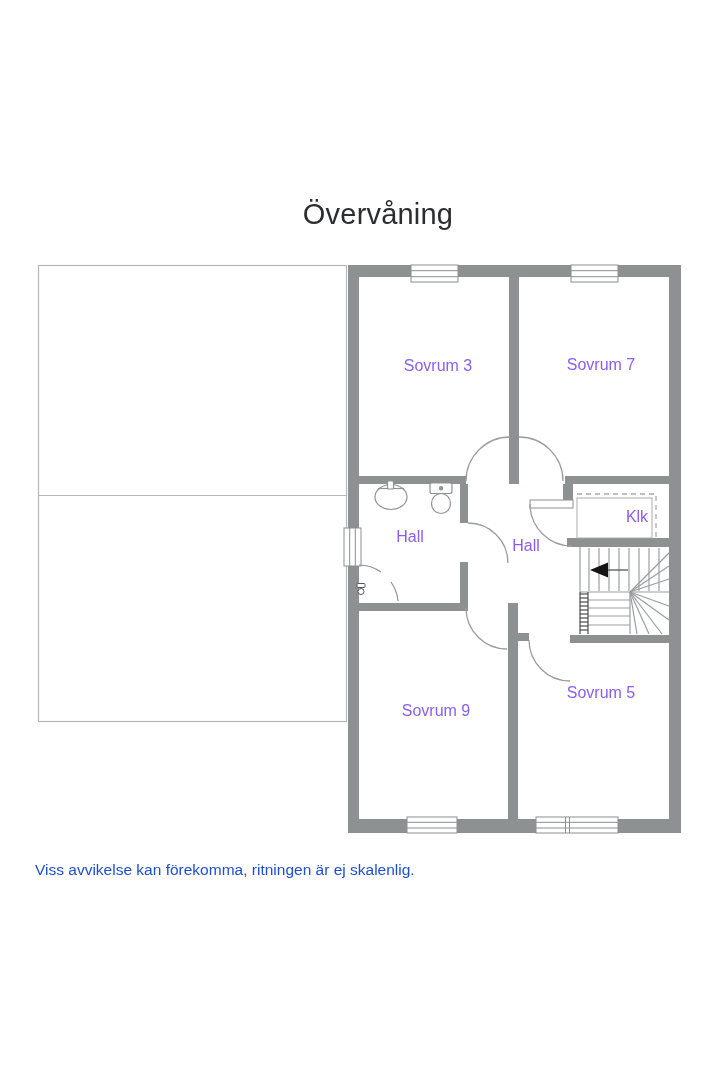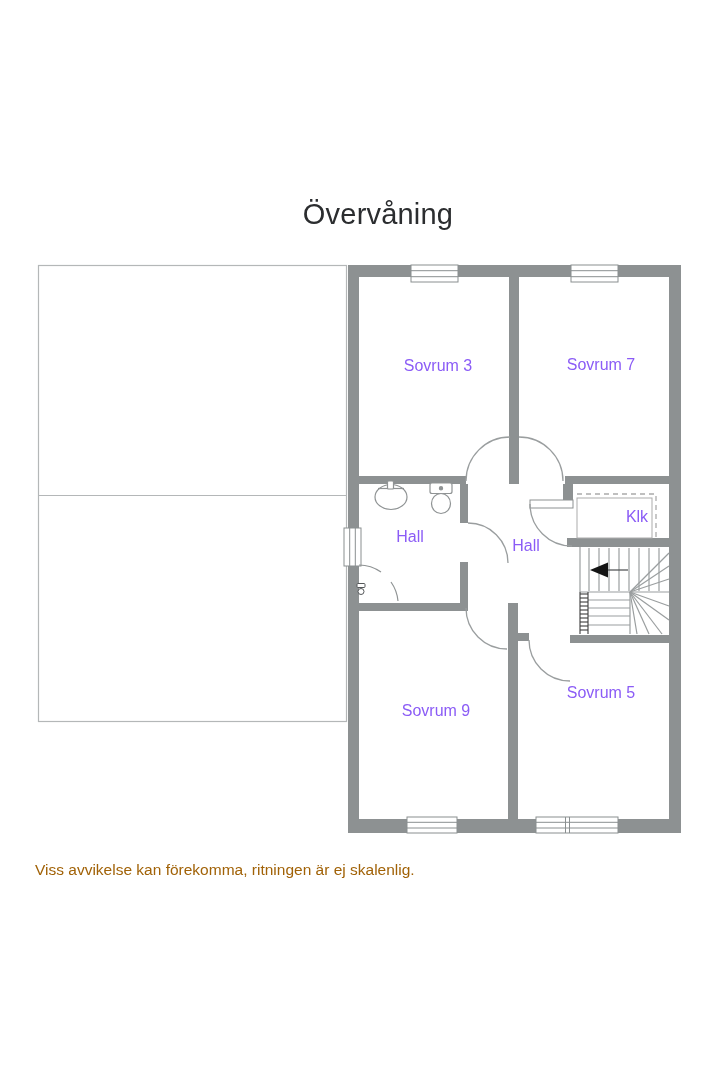--- a/index.html
+++ b/index.html
@@ -3,21 +3,21 @@
 <meta charset="utf-8">
 <style>
   html,body{margin:0;padding:0;background:#ffffff;}
   #canvas{position:relative;width:720px;height:1080px;background:#ffffff;overflow:hidden;
           font-family:"Liberation Sans", sans-serif;}
   #plan-svg{position:absolute;left:0;top:0;}
   .page-title{position:absolute;transform:translate(-50%,-50%);font-size:29px;
               font-weight:500;color:#2b2d2f;letter-spacing:0.2px;white-space:nowrap;}
   .room-label{position:absolute;transform:translate(-50%,-50%);font-size:16px;
               color:#8b5cf6;white-space:nowrap;}
-  .disclaimer{position:absolute;font-size:15.5px;color:#a16207;white-space:nowrap;}
+  .disclaimer{position:absolute;font-size:15.5px;color:#1d4ed8;white-space:nowrap;}
 </style>
 </head>
 <body>
 
 <div id="canvas">
 
   <svg id="plan-svg" width="720" height="1080" viewBox="0 0 720 1080">
 
     <g stroke="#b4b7b8" stroke-width="1.2" fill="none">
       <rect x="38.5" y="265.5" width="308" height="456"></rect>

